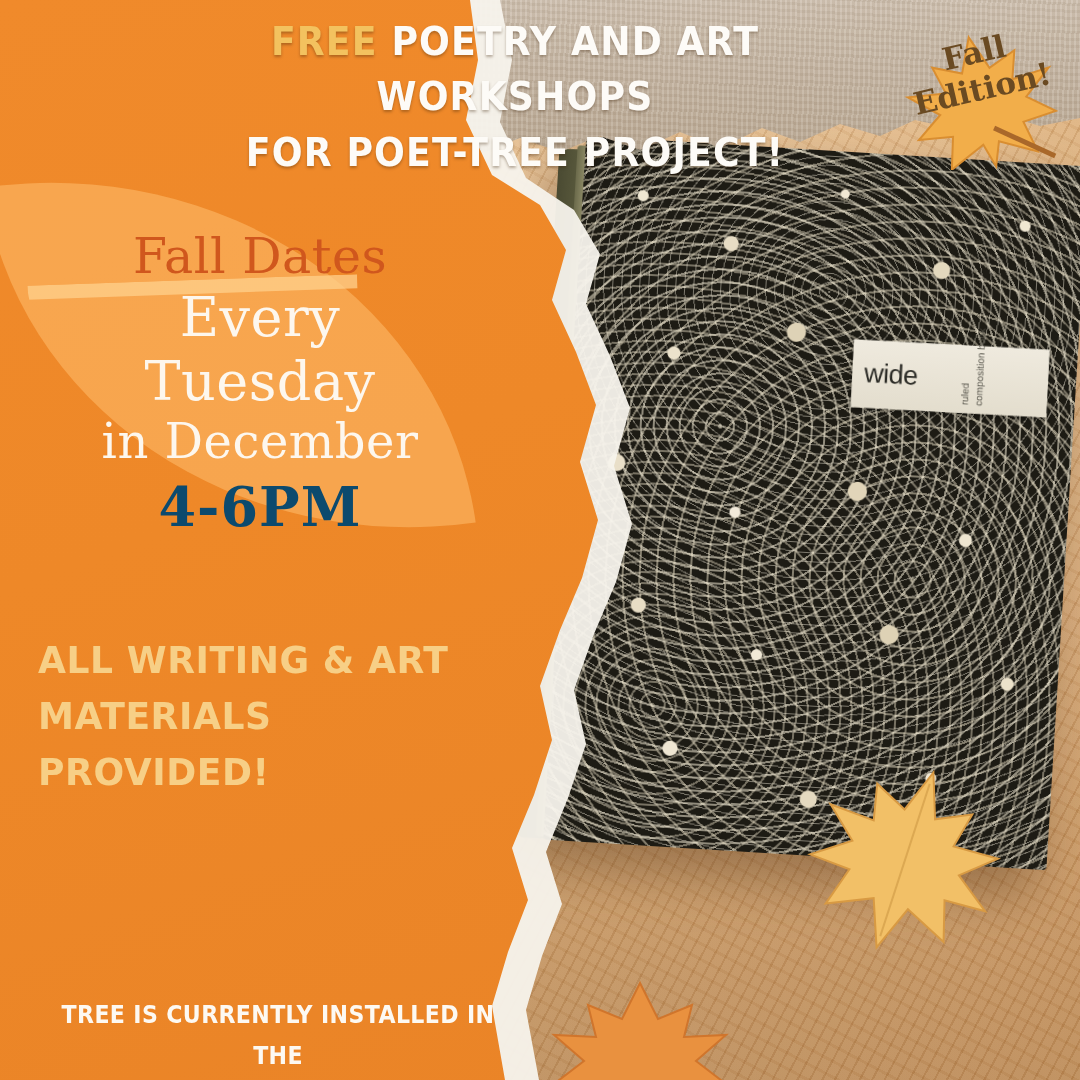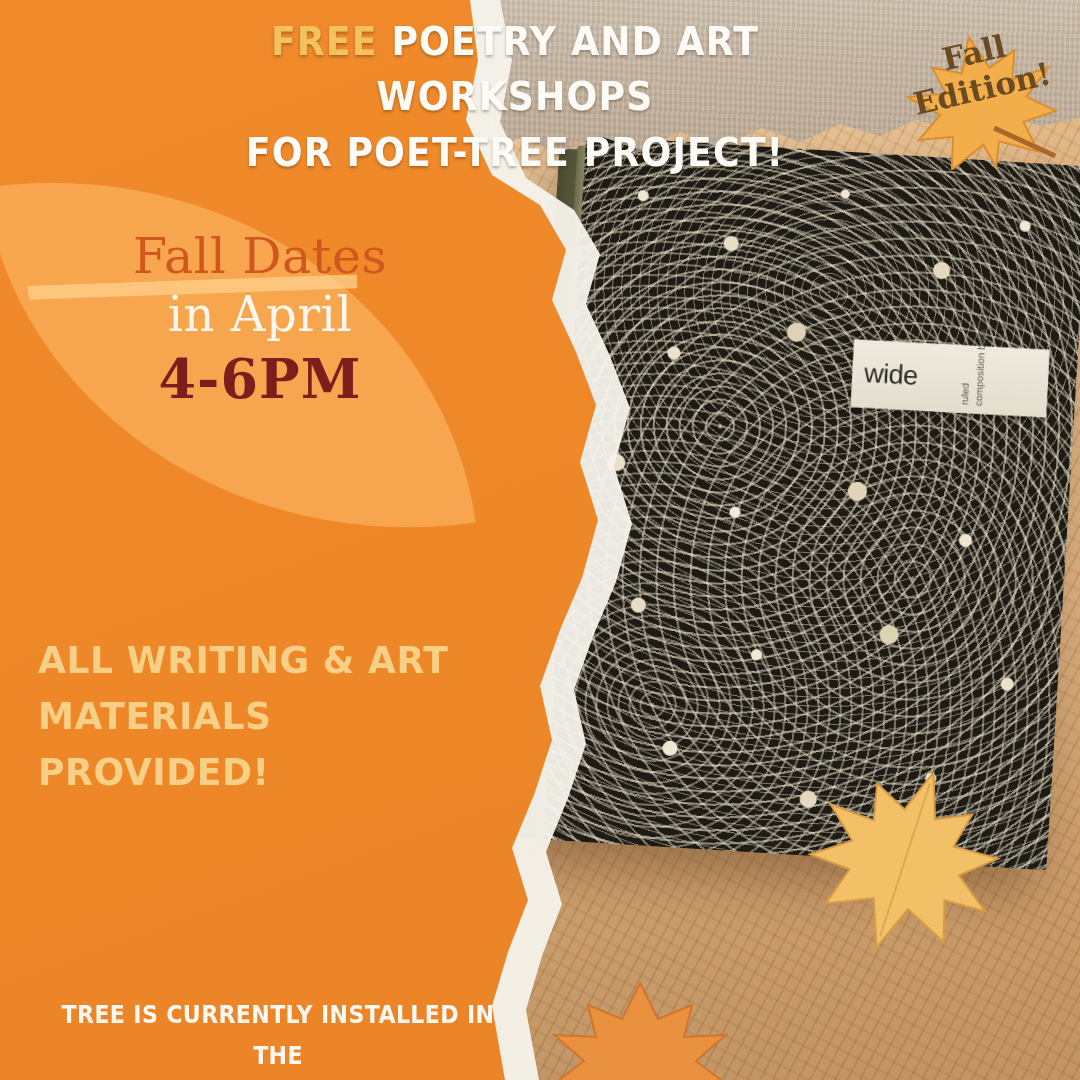--- a/index.html
+++ b/index.html
@@ -297,21 +297,21 @@
   .dates-block .d3 {
     font-family: "DejaVu Serif", serif;
     font-size: 48px;
     color: #fdf7ee;
     letter-spacing: 0.5px;
   }
   .dates-block .d4 {
     font-family: "DejaVu Serif", serif;
     font-weight: bold;
     font-size: 54px;
-    color: #7f1d1d;
+    color: #0c4a6e;
     letter-spacing: 1px;
     margin-top: 6px;
   }
 
   .age-line {
     position: absolute;
     left: 42px;
     top: 552px;
     width: 460px;
     font-family: "DejaVu Serif", serif;
@@ -414,21 +414,22 @@
     <span>FOR POET-TREE PROJECT!</span>
   </div>
 
   <div class="fall-badge">
     <div>Fall</div>
     <div>Edition!</div>
   </div>
 
   <div class="dates-block">
     <div class="d1">Fall Dates</div>
-    <div class="d3">in April</div>
+    <div class="d2">Every Tuesday</div>
+    <div class="d3">in December</div>
     <div class="d4">4-6PM</div>
   </div>
 
 
   <div class="materials">
     <div>ALL WRITING &amp; ART</div>
     <div>MATERIALS PROVIDED!</div>
   </div>
 
   <div class="venue">

